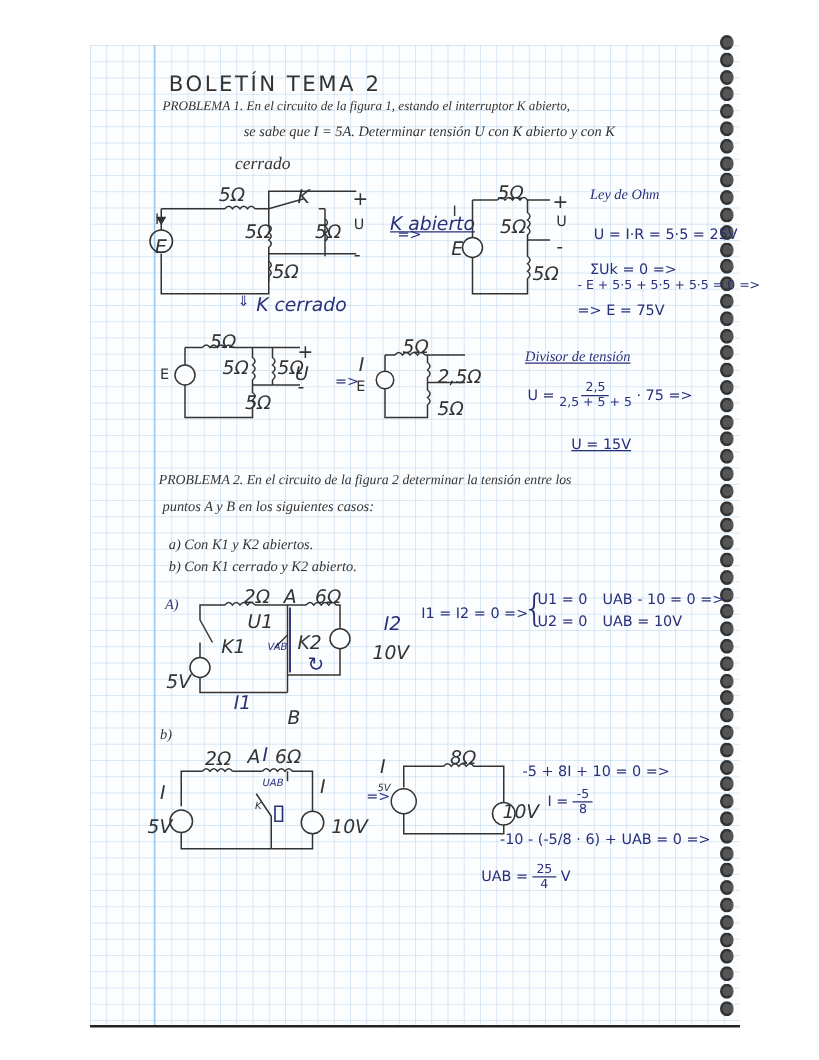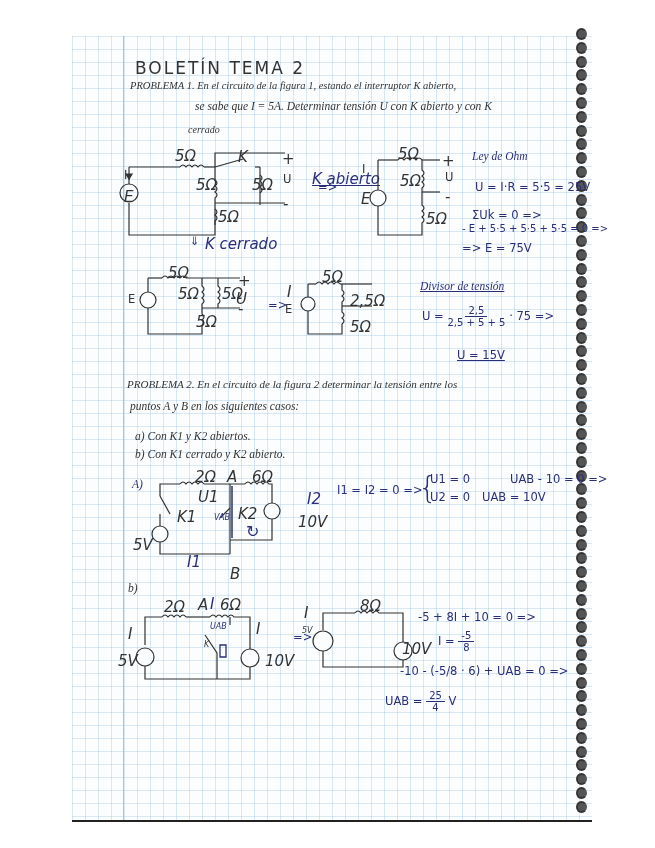--- a/index.html
+++ b/index.html
@@ -92,21 +92,21 @@
     <div class="ring" style="top: 731.4px;"></div>
     <div class="ring" style="top: 745.2px;"></div>
     <div class="ring" style="top: 759px;"></div>
     <div class="ring" style="top: 772.8px;"></div>
   </div>
 
 <div class="hw dark title" style="left:135px;top:58px;">BOLETÍN TEMA 2</div>
 
 <div class="hw dark txt" style="left:130px;top:80px;font-size:10.5px;">PROBLEMA 1. En el circuito de la figura 1, estando el interruptor K abierto,</div>
 <div class="hw dark txt" style="left:195px;top:100px;">se sabe que I = 5A. Determinar tensión U con K abierto y con K</div>
-<div class="hw dark txt" style="left:188px;top:124px;font-size:10px;">cerrado</div>
+<div class="hw dark txt" style="left:188px;top:124px;font-size:14px;">cerrado</div>
 
 <svg class="circ" style="left:115px;top:145px;" width="190" height="100" viewBox="0 0 190 100">
   <g fill="none" stroke="#333" stroke-width="1.2">
     <path d="M14 22 L65 22"></path>
     <path d="M65 22 q3 -4 6 0 q3 -4 6 0 q3 -4 6 0 q3 -4 6 0"></path>
     <path d="M89 22 L100 22"></path>
     <path d="M100 22 L100 8 L170 8"></path>
     <path d="M100 22 L128 14"></path>
     <path d="M145 22 L145 60"></path>
     <path d="M100 22 L100 35 q4 3 0 6 q4 3 0 6 q4 3 0 6 L100 80"></path>
@@ -247,21 +247,21 @@
 <div class="hw dark txt-s" style="left:298px;top:513px;">10V</div>
 <div class="hw dark txt-s" style="left:133px;top:536px;">5V</div>
 <div class="hw txt-s" style="left:187px;top:553px;">I1</div>
 <div class="hw dark txt-s" style="left:230px;top:565px;">B</div>
 <div class="hw" style="left:246px;top:522px;font-size:16px;">↻</div>
 
 <div class="hw eq" style="left:337px;top:483px;">I1 = I2 = 0 =&gt;</div>
 <div class="hw" style="left:418px;top:470px;font-size:30px;font-weight:100;">{</div>
 <div class="hw eq" style="left:430px;top:472px;">U1 = 0</div>
 <div class="hw eq" style="left:430px;top:490px;">U2 = 0</div>
-<div class="hw eq" style="left:510px;top:472px;">UAB - 10 = 0 =&gt;</div>
+<div class="hw eq" style="left:482px;top:472px;">UAB - 10 = 0 =&gt;</div>
 <div class="hw eq" style="left:482px;top:490px;">UAB = 10V</div>
 
 <div class="hw dark txt" style="left:128px;top:582px;">b)</div>
 <svg class="circ" style="left:140px;top:605px;" width="120" height="80" viewBox="0 0 120 80">
   <g fill="none" stroke="#333" stroke-width="1.2">
     <path d="M5 40 L5 12 L22 12"></path>
     <path d="M22 12 q3 -4 6 0 q3 -4 6 0 q3 -4 6 0 q3 -4 6 0"></path>
     <path d="M46 12 L70 12"></path>
     <path d="M70 12 q3 -4 6 0 q3 -4 6 0 q3 -4 6 0 q3 -4 6 0 L110 12 L110 45"></path>
     <circle cx="110" cy="53" r="9" fill="#fbfdff"></circle>

